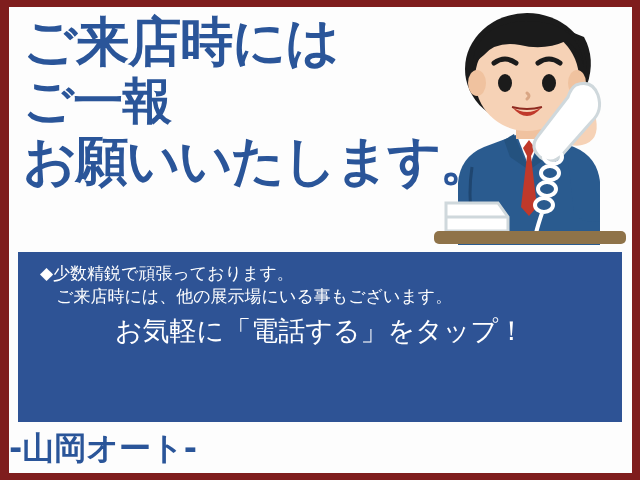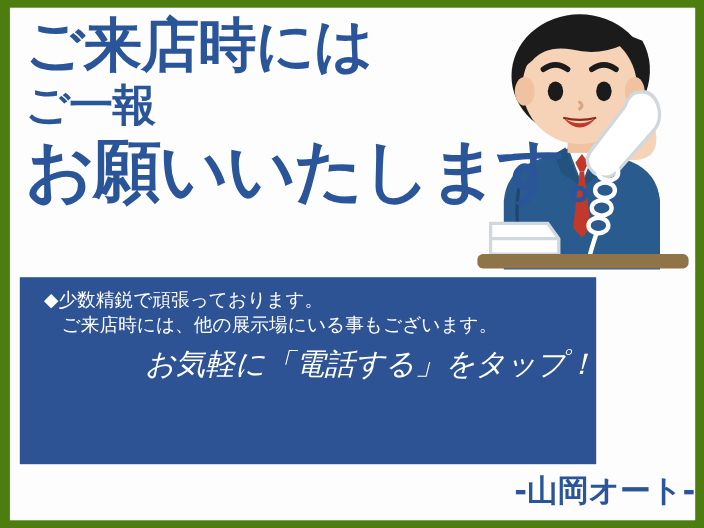--- a/index.html
+++ b/index.html
@@ -13,21 +13,21 @@
     font-family: "DejaVu Sans", "Liberation Sans", sans-serif;
     overflow: hidden;
   }
 
   
   #banner {
     position: relative;
     width: 640px;
     height: 480px;
     box-sizing: border-box;
-    background: #4d7c0f;      
+    background: #7f1d1d;      
     padding: 7px 8px 7px 9px;
   }
   #inner {
     position: relative;
     width: 100%;
     height: 100%;
     box-sizing: border-box;
     background: #fdfdfd;
     overflow: hidden;
   }
@@ -39,76 +39,75 @@
     top: 8px;
     width: 440px;
     color: #2a5599;
     font-weight: bold;
     letter-spacing: -1px;
     line-height: 1.0;
     z-index: 4;
   }
   .hl-line { display: block; white-space: nowrap; }
   .hl1 { font-size: 53px; }
-  .hl2 { font-size: 40px; margin-top: 8px; }
-  .hl3 { font-size: 62px; margin-top: 8px; letter-spacing: -2px; }
+  .hl2 { font-size: 50px; margin-top: 8px; }
+  .hl3 { font-size: 53px; margin-top: 8px; letter-spacing: -2px; }
 
   
   #illustration {
     position: absolute;
     right: 2px;
     top: 0px;
     width: 206px;
     height: 240px;
     z-index: 2;
   }
   #illustration svg { display: block; width: 100%; height: 100%; }
 
   
   #panel {
     position: absolute;
     left: 9px;
     top: 245px;
-    width: 524px;
+    width: 604px;
     height: 170px;
     background: #2e5395;
     box-sizing: border-box;
     padding: 10px 0 0 0;
     z-index: 5;
   }
   #bullets {
     margin: 0;
     padding: 0 0 0 22px;
     color: #ffffff;
     font-size: 17px;
     line-height: 1.33;
     letter-spacing: 0px;
   }
   #bullets .b-line { display: block; white-space: nowrap; }
   #bullets .b-indent { padding-left: 16px; }
 
   #tapline {
     color: #ffffff;
     font-size: 27px;
-    text-align: right;
+    text-align: center;
     letter-spacing: 0px;
     margin-top: 6px;
     white-space: nowrap;
-    font-style: italic;
   }
 
   
   #shopname {
     position: absolute;
     left: 0;
     top: 420px;
     width: 100%;
-    text-align: right;
+    text-align: left;
     color: #2a5599;
-    font-size: 28px;
+    font-size: 32px;
     font-weight: bold;
     letter-spacing: 0px;
     white-space: nowrap;
     z-index: 5;
   }
 </style>
 </head>
 <body>
 
 <div id="banner">

